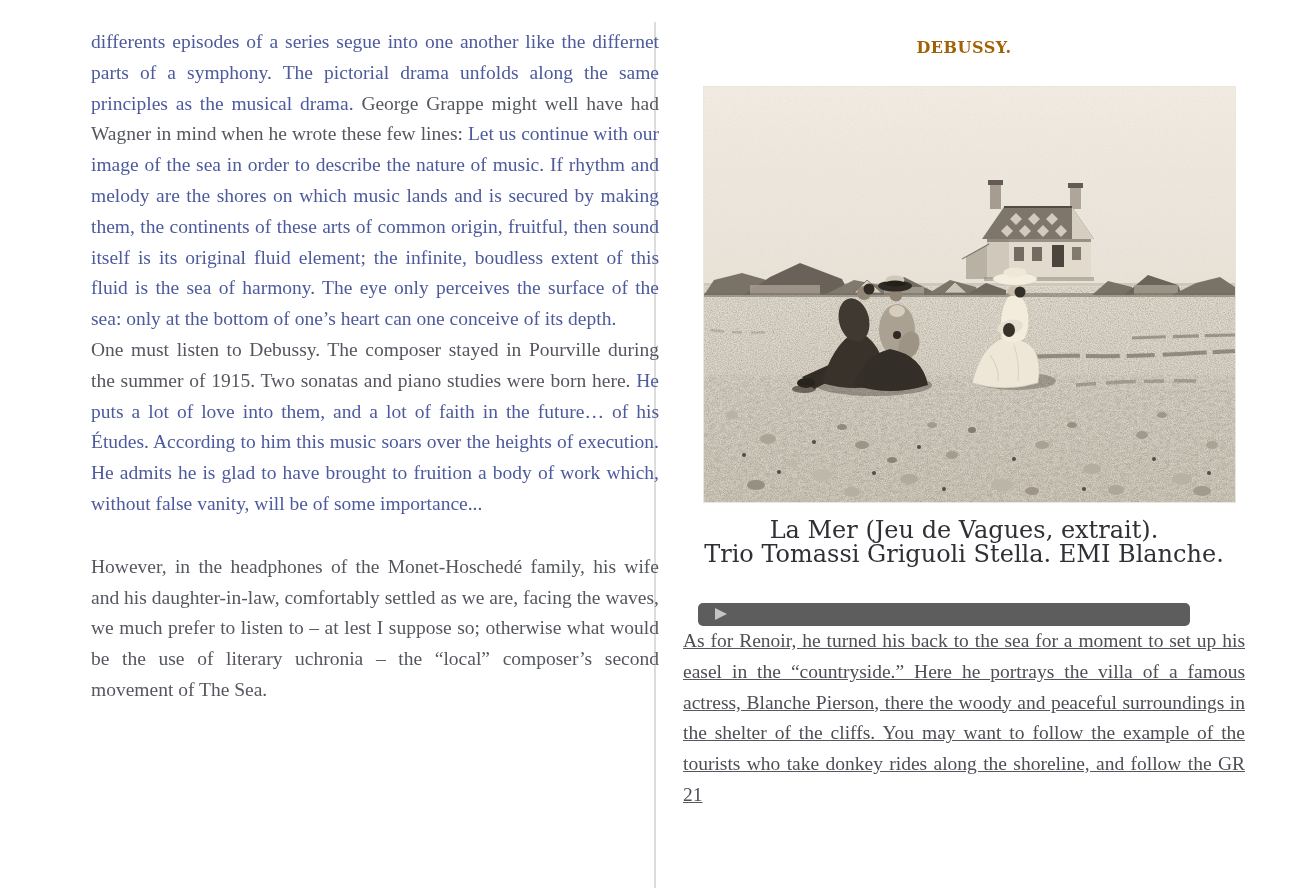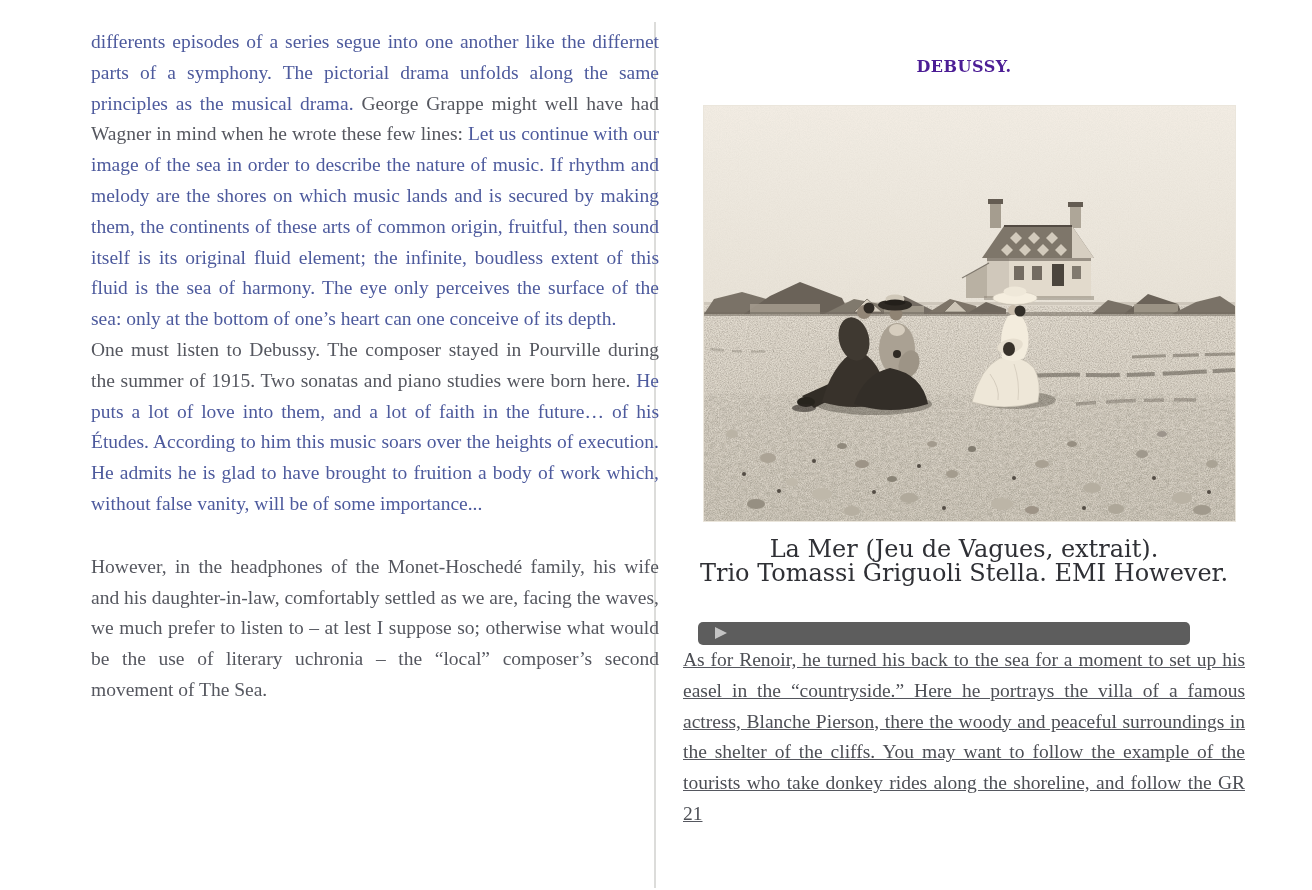--- a/index.html
+++ b/index.html
@@ -8,22 +8,22 @@
   .divider{position:absolute;left:654px;top:22px;width:2px;height:866px;background:#dcdcda;}
   .col-left{position:absolute;left:63px;top:27px;width:568px;margin-left:28px;}
   .col-right{position:absolute;left:683px;top:0;width:562px;}
   p.body-text{margin:0;font-size:19.5px;line-height:30.8px;text-align:justify;color:#55575f;}
   p.gap-top{margin-top:32px;}
   .blue{color:#4d5a9d;}
   .gray{color:#55575f;}
   .gray2{color:#4d4f55;}
   .it{}
   .justify-last{text-align-last:justify;}
-  .heading{margin-top:56px;text-align:center;font-family:"DejaVu Serif",serif;font-weight:bold;
-           font-size:16px;letter-spacing:0.5px;color:#4c1d95;line-height:22px;}
+  .heading{margin-top:37px;text-align:center;font-family:"DejaVu Serif",serif;font-weight:bold;
+           font-size:16px;letter-spacing:0.5px;color:#a16207;line-height:22px;}
   .photo-frame{margin:27px 0 0 20px;width:531px;height:415px;border:1px solid #e4e1db;
                filter:sepia(0.08) brightness(1.02) contrast(0.97);}
   .photo-frame svg{display:block;}
   .caption{margin-top:15px;text-align:center;font-family:"DejaVu Serif",serif;
            font-size:24px;line-height:24px;color:#2f3035;}
   .audio-player{position:relative;margin:37px 0 0 15px;width:492px;height:23px;
                 background:#5d5d5d;border-radius:5px;}
   .play-icon{position:absolute;left:17px;top:5px;width:0;height:0;
              border-left:12px solid #c4c4c4;border-top:6.5px solid transparent;
              border-bottom:6.5px solid transparent;}
@@ -204,21 +204,21 @@
           <circle cx="450" cy="372" r="2" fill="#4f4942"></circle>
             <circle cx="505" cy="386" r="2" fill="#4f4942"></circle>
           <circle cx="75" cy="385" r="2" fill="#4f4942"></circle>
             <circle cx="215" cy="360" r="2" fill="#4f4942"></circle>
         </g>
       </svg>
     </div>
 
     <div class="caption">
       <div><span class="it">La Mer</span><span> (Jeu de Vagues, extrait).</span></div>
-      <div>Trio Tomassi Griguoli Stella.  EMI However.</div>
+      <div>Trio Tomassi Griguoli Stella.  EMI Blanche.</div>
     </div>
 
     <div class="audio-player">
       <div class="play-icon"></div>
     </div>
 
     <p class="body-text para-right justify-last"><span class="gray2">As for Renoir, he turned his back to the sea for a moment to set up his easel in the “countryside.” Here he portrays the villa of a famous actress, Blanche Pierson, there the woody and peaceful surroundings in the shelter of the cliffs. You may want to follow the example of the tourists who take donkey rides along the shoreline, and follow the GR 21</span></p>
   </div>
 </div>
 

